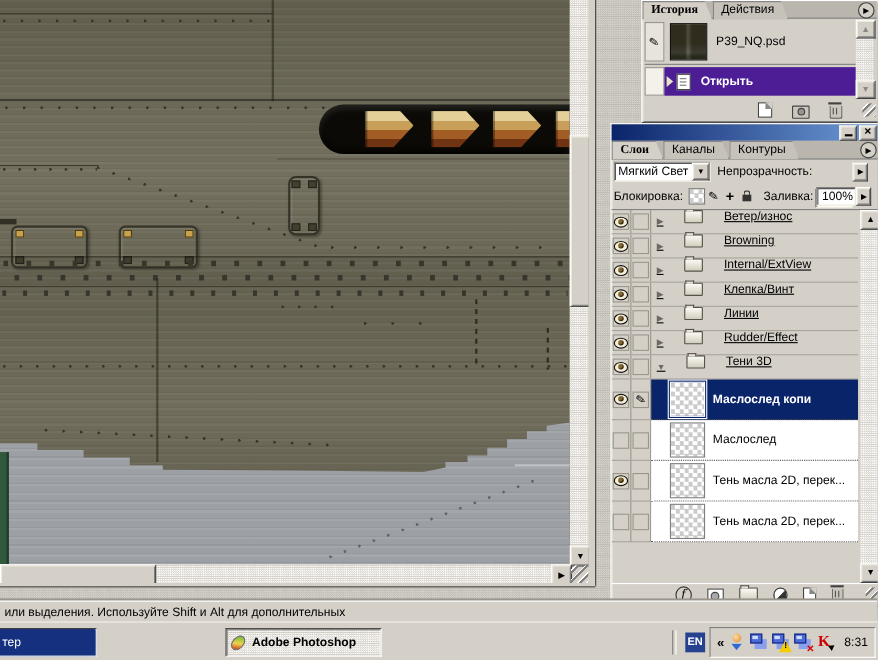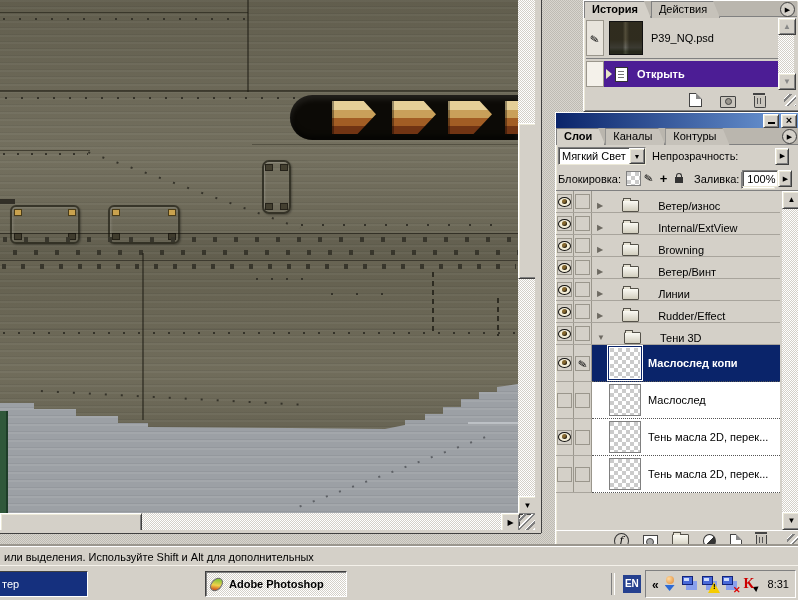--- a/index.html
+++ b/index.html
@@ -21,21 +21,21 @@
   .txt{font-size:11px;color:#000;white-space:nowrap;}
   .b{font-weight:bold;}
   
   .sb-btn{display:flex;align-items:center;justify-content:center;}
   .sb-thumb{background:#d4d0c8;border:1px solid;border-color:#fff #404040 #404040 #fff;
     box-shadow:inset 1px 1px 0 #ece9d8, inset -1px -1px 0 #808080;}
   .grip{background:repeating-linear-gradient(135deg,transparent 0 3px,#fff 3px 4px,#808080 4px 6px);}
   
   .ptab{height:15px;padding:1px 12px 0 7px;background:#c6c2ba;border:1px solid #808080;border-bottom:none;
     clip-path:polygon(0 0,calc(100% - 7px) 0,100% 100%,0 100%);font-size:11px;display:inline-block;}
-  .ptab.active{background:#d4d0c8;font-weight:bold;}
+  .ptab.active{background:#d4d0c8;font-weight:bold;font-family:Liberation Serif, serif;}
   .menu-circle{width:13px;height:13px;border-radius:50%;border:1px solid #404040;background:#d4d0c8;
     display:flex;align-items:center;justify-content:center;}
   .menu-circle::after{content:"\25B6";font-size:7px;color:#000;}
   
   .tbar{background:linear-gradient(90deg,#0a246a,#6f9bd8);}
   .sysbtn{width:14px;height:12px;font-size:9px;line-height:11px;text-align:center;}
   .btn-min::after{content:"";display:block;margin:7px auto 0;width:7px;height:2px;background:#000;}
   .btn-close::after{content:"\00D7";font-weight:bold;font-size:11px;line-height:10px;}
   
   .cellbox{width:13px;height:13px;border:1px solid #9a968c;background:#d4d0c8;display:flex;align-items:center;justify-content:center;}
@@ -293,21 +293,21 @@
         <span class="txt" style="padding-right:2px;margin-left:36px;">100%</span>
       </span>
       <span class="raised r-arrow" style="width:12px;height:15px;display:flex;align-items:center;justify-content:center;"></span>
     </div>
 
     <div style="position:relative;height:339px;border-top:1px solid #808080;overflow:hidden;">
       <style>
         .lrow{display:flex;width:224px;border-bottom:1px solid #a8a49c;}
         .lrow .c1,.lrow .c2{width:17px;border-right:1px solid #9a968c;display:flex;align-items:center;justify-content:center;flex:none;}
         .grow{height:21px;}
-        .grow .cont{flex:1;display:flex;align-items:flex-end;gap:19px;padding-left:5px;}
+        .grow .cont{flex:1;display:flex;align-items:flex-start;gap:19px;padding-left:5px;text-decoration:underline;}
         .crow{height:36px;}
         .crow .cont{flex:1;display:flex;align-items:center;gap:7px;padding-left:17px;background:#fff;border-bottom:1px dotted #555;margin-bottom:-1px;}
         .crow .cont.sel{background:#0a246a;}
       </style>
 
       <div class="lrow grow">
         <span class="c1">
             <span class="cellbox">
               <span class="eye"></span>
             </span>
@@ -326,51 +326,51 @@
             <span class="cellbox">
               <span class="eye"></span>
             </span>
           </span>
         <span class="c2">
             <span class="cellbox"></span>
           </span>
         <span class="cont">
             <span class="exp-c"></span>
             <span class="folder"></span>
+            <span class="txt">Browning</span>
+          </span>
+      </div>
+      <div class="lrow grow">
+        <span class="c1">
+            <span class="cellbox">
+              <span class="eye"></span>
+            </span>
+          </span>
+        <span class="c2">
+            <span class="cellbox"></span>
+          </span>
+        <span class="cont">
+            <span class="exp-c"></span>
+            <span class="folder"></span>
             <span class="txt">Internal/ExtView</span>
           </span>
       </div>
       <div class="lrow grow">
         <span class="c1">
             <span class="cellbox">
               <span class="eye"></span>
             </span>
           </span>
         <span class="c2">
             <span class="cellbox"></span>
           </span>
         <span class="cont">
             <span class="exp-c"></span>
             <span class="folder"></span>
-            <span class="txt">Browning</span>
-          </span>
-      </div>
-      <div class="lrow grow">
-        <span class="c1">
-            <span class="cellbox">
-              <span class="eye"></span>
-            </span>
-          </span>
-        <span class="c2">
-            <span class="cellbox"></span>
-          </span>
-        <span class="cont">
-            <span class="exp-c"></span>
-            <span class="folder"></span>
-            <span class="txt">Ветер/Винт</span>
+            <span class="txt">Клепка/Винт</span>
           </span>
       </div>
       <div class="lrow grow">
         <span class="c1">
             <span class="cellbox">
               <span class="eye"></span>
             </span>
           </span>
         <span class="c2">
             <span class="cellbox"></span>

